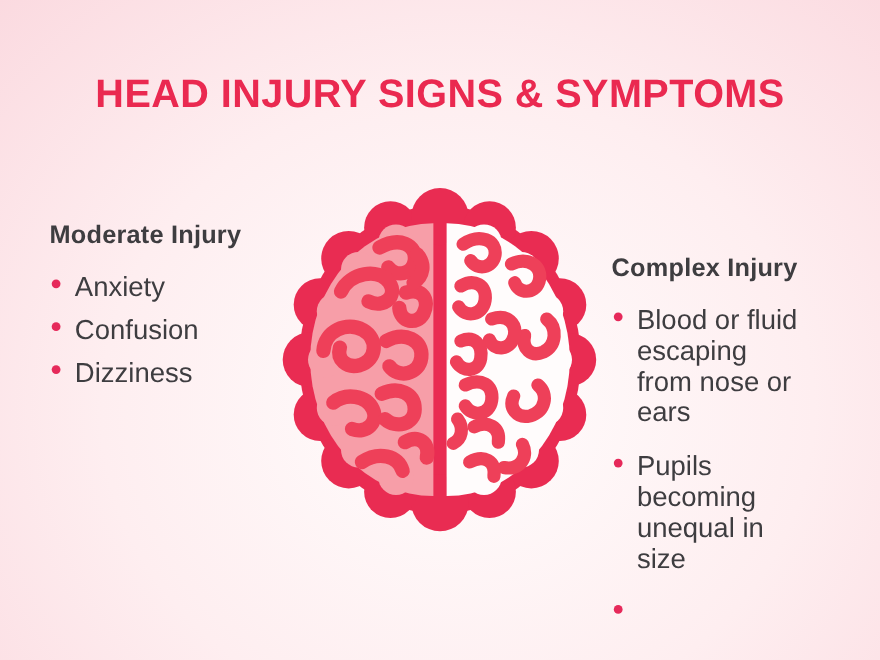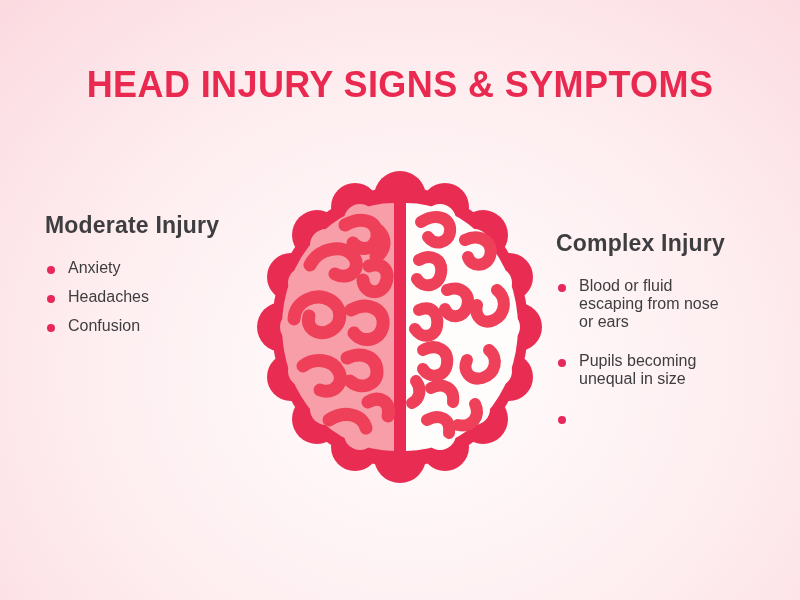--- a/index.html
+++ b/index.html
@@ -11,56 +11,56 @@
   .title{
     position:absolute;top:64px;left:0;width:800px;margin:0;
     text-align:center;font-size:36px;font-weight:bold;letter-spacing:.4px;
     color:var(--title_red);
   }
   .panel{position:absolute;}
   .panel h2{
     margin:0 0 20px 0;font-size:23px;font-weight:bold;color:var(--text_dark);
     letter-spacing:.2px;
   }
-  .panel-left{left:45px;top:212px;width:215px;}
+  .panel-left{left:45px;top:200px;width:215px;}
   .panel-right{left:556px;top:230px;width:205px;}
   ul.sym-list{list-style:none;margin:0;padding:0;display:flex;flex-direction:column;}
   .panel-left ul.sym-list{row-gap:11px;}
   .panel-right ul.sym-list{row-gap:21px;}
   ul.sym-list li{display:flex;align-items:flex-start;}
   .dot{
     width:8px;height:8px;border-radius:50%;background:var(--bullet_red);
     flex-shrink:0;margin:7px 13px 0 2px;
   }
   .item-text{
-    font-size:16px;line-height:1.12;color:var(--text_dark);max-width:152px;
+    font-size:25px;line-height:1.12;color:var(--text_dark);max-width:152px;
   }
   .brain-wrap{position:absolute;left:250px;top:169px;width:300px;height:320px;}
 </style>
 </head>
 <body>
 
 <div class="canvas">
 
   <h1 class="title">HEAD INJURY SIGNS &amp; SYMPTOMS</h1>
 
   <section class="panel panel-left">
     <h2>Moderate Injury</h2>
     <ul class="sym-list">
         <li>
           <span class="dot"></span>
           <span class="item-text">Anxiety</span>
         </li>
         <li>
           <span class="dot"></span>
-          <span class="item-text">Headaches</span>
+          <span class="item-text">Confusion</span>
         </li>
         <li>
           <span class="dot"></span>
-          <span class="item-text">Confusion</span>
+          <span class="item-text">Dizziness</span>
         </li>
       </ul>
   </section>
 
   <div class="brain-wrap">
     <svg viewBox="0 0 300 320" width="300" height="320" aria-hidden="true">
 
       <g fill="#e92c52">
         <ellipse cx="150" cy="158" rx="128" ry="140"></ellipse>
         <circle cx="268" cy="158" r="24"></circle>

